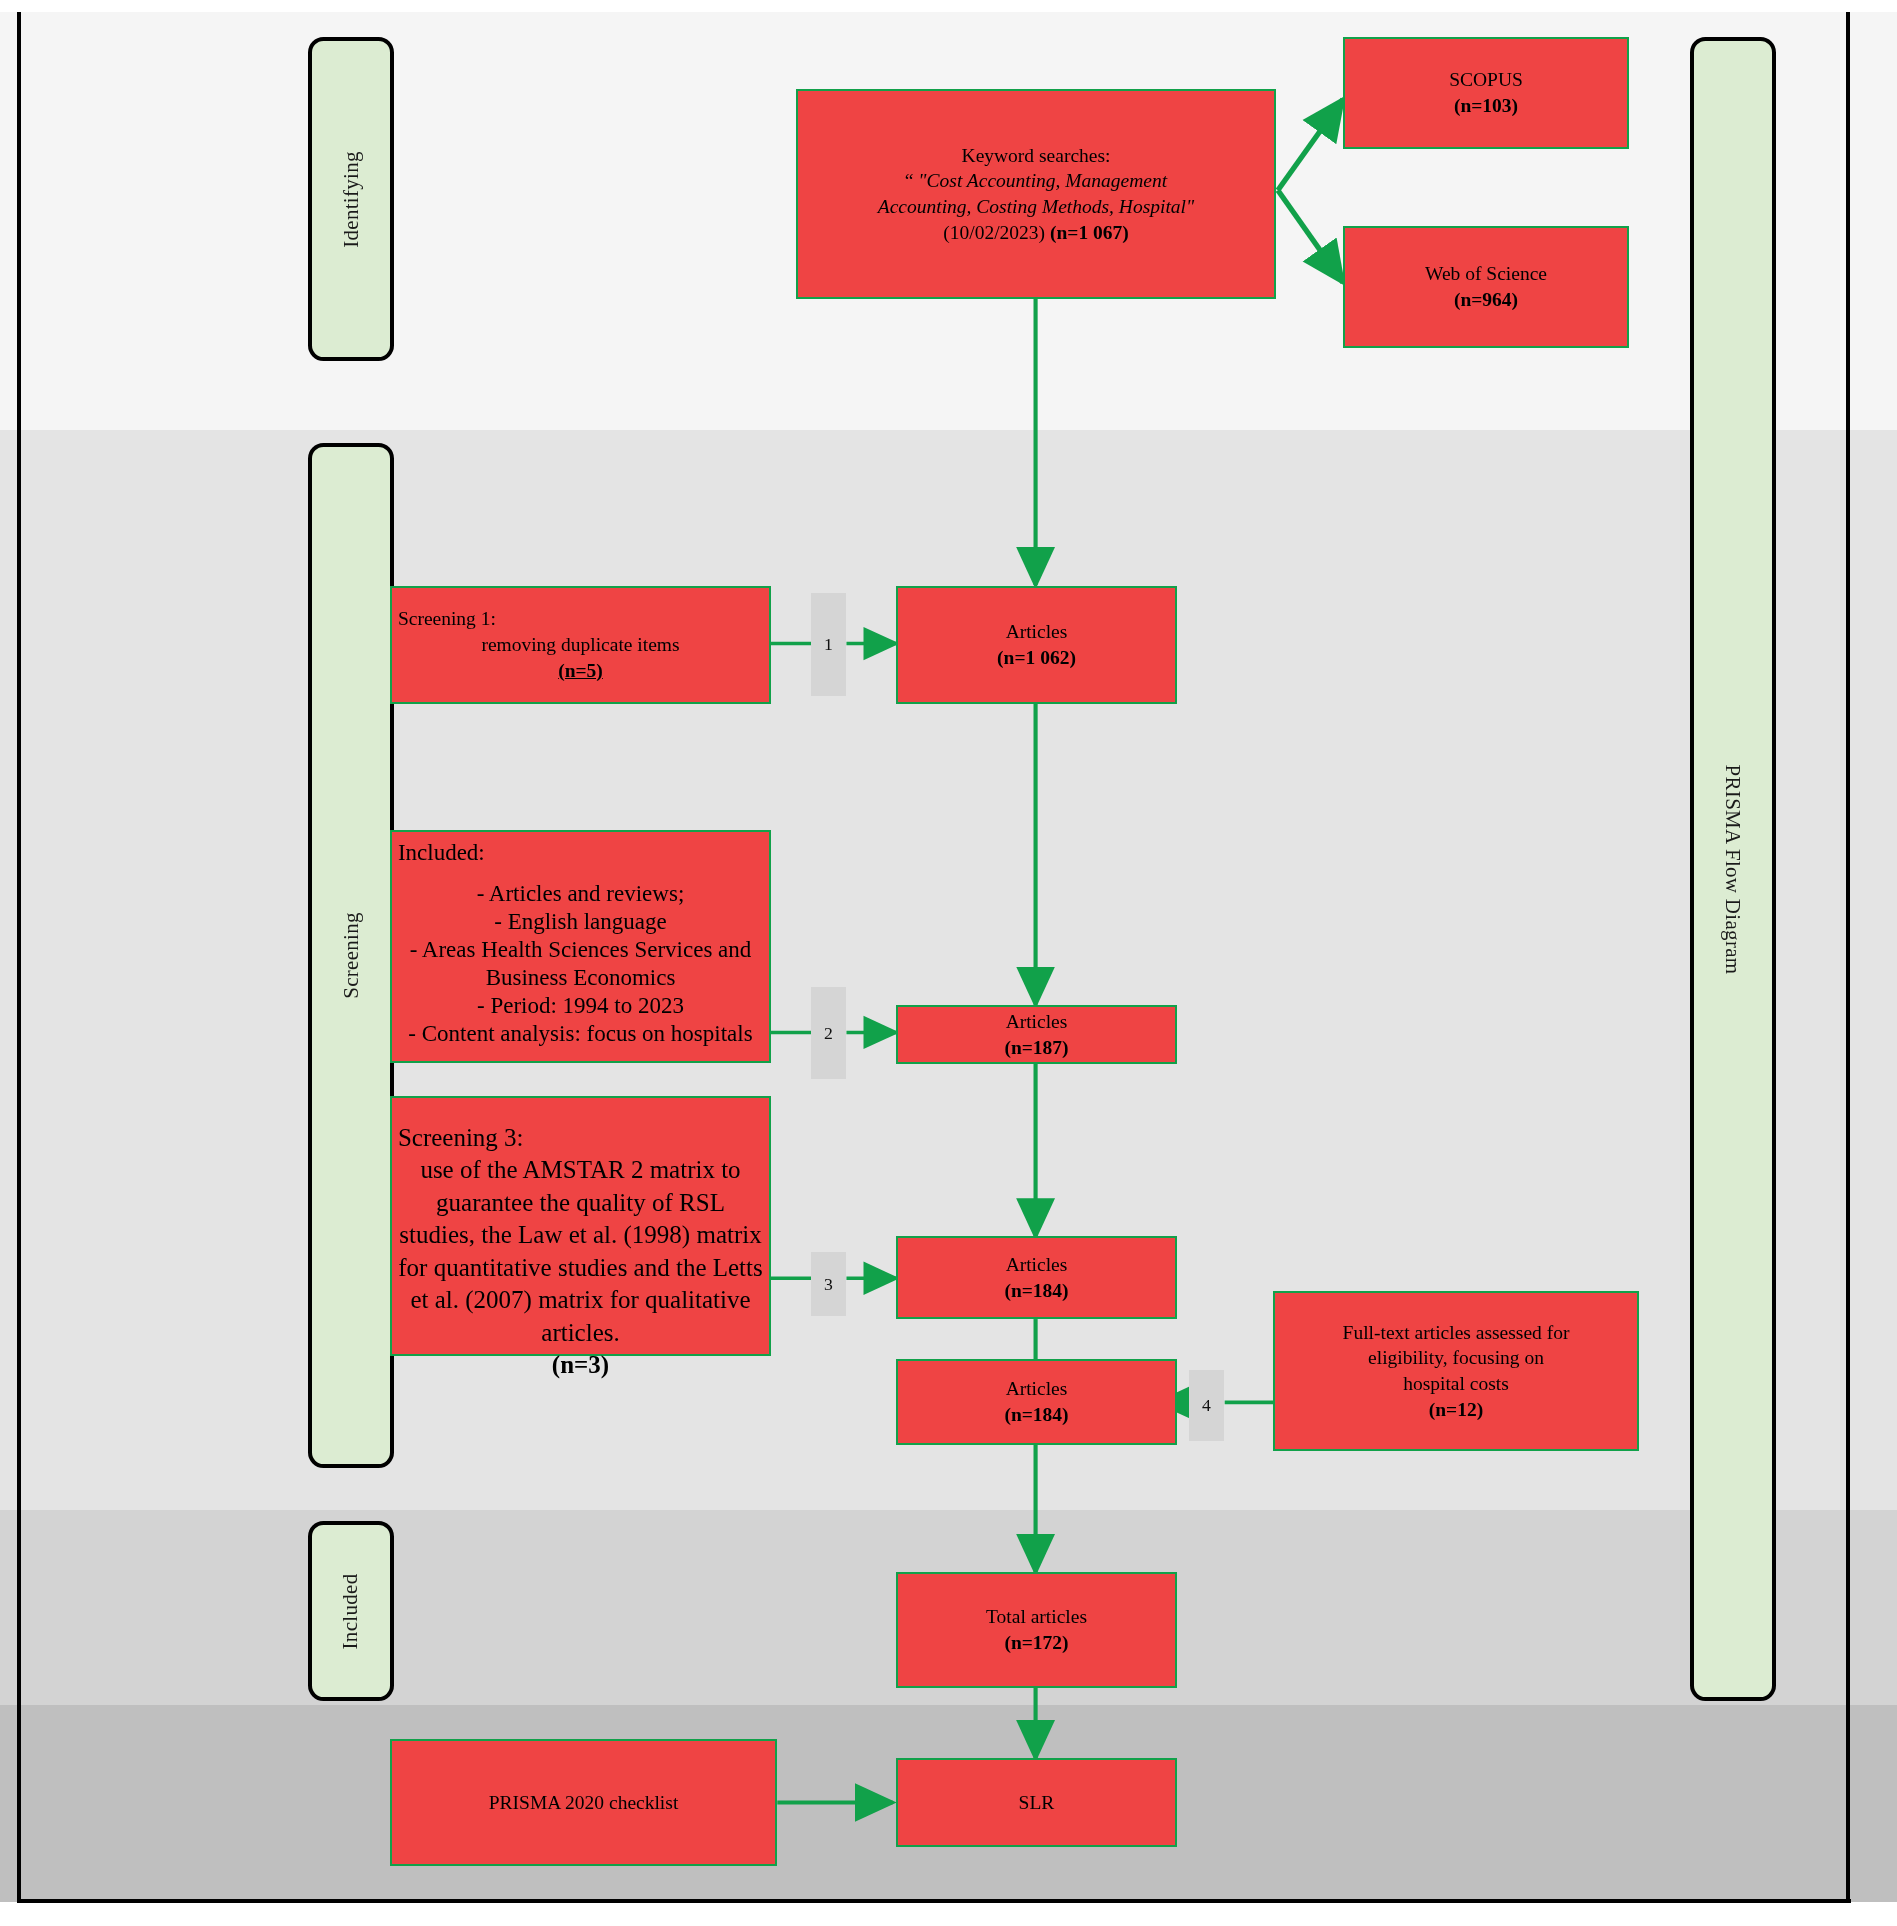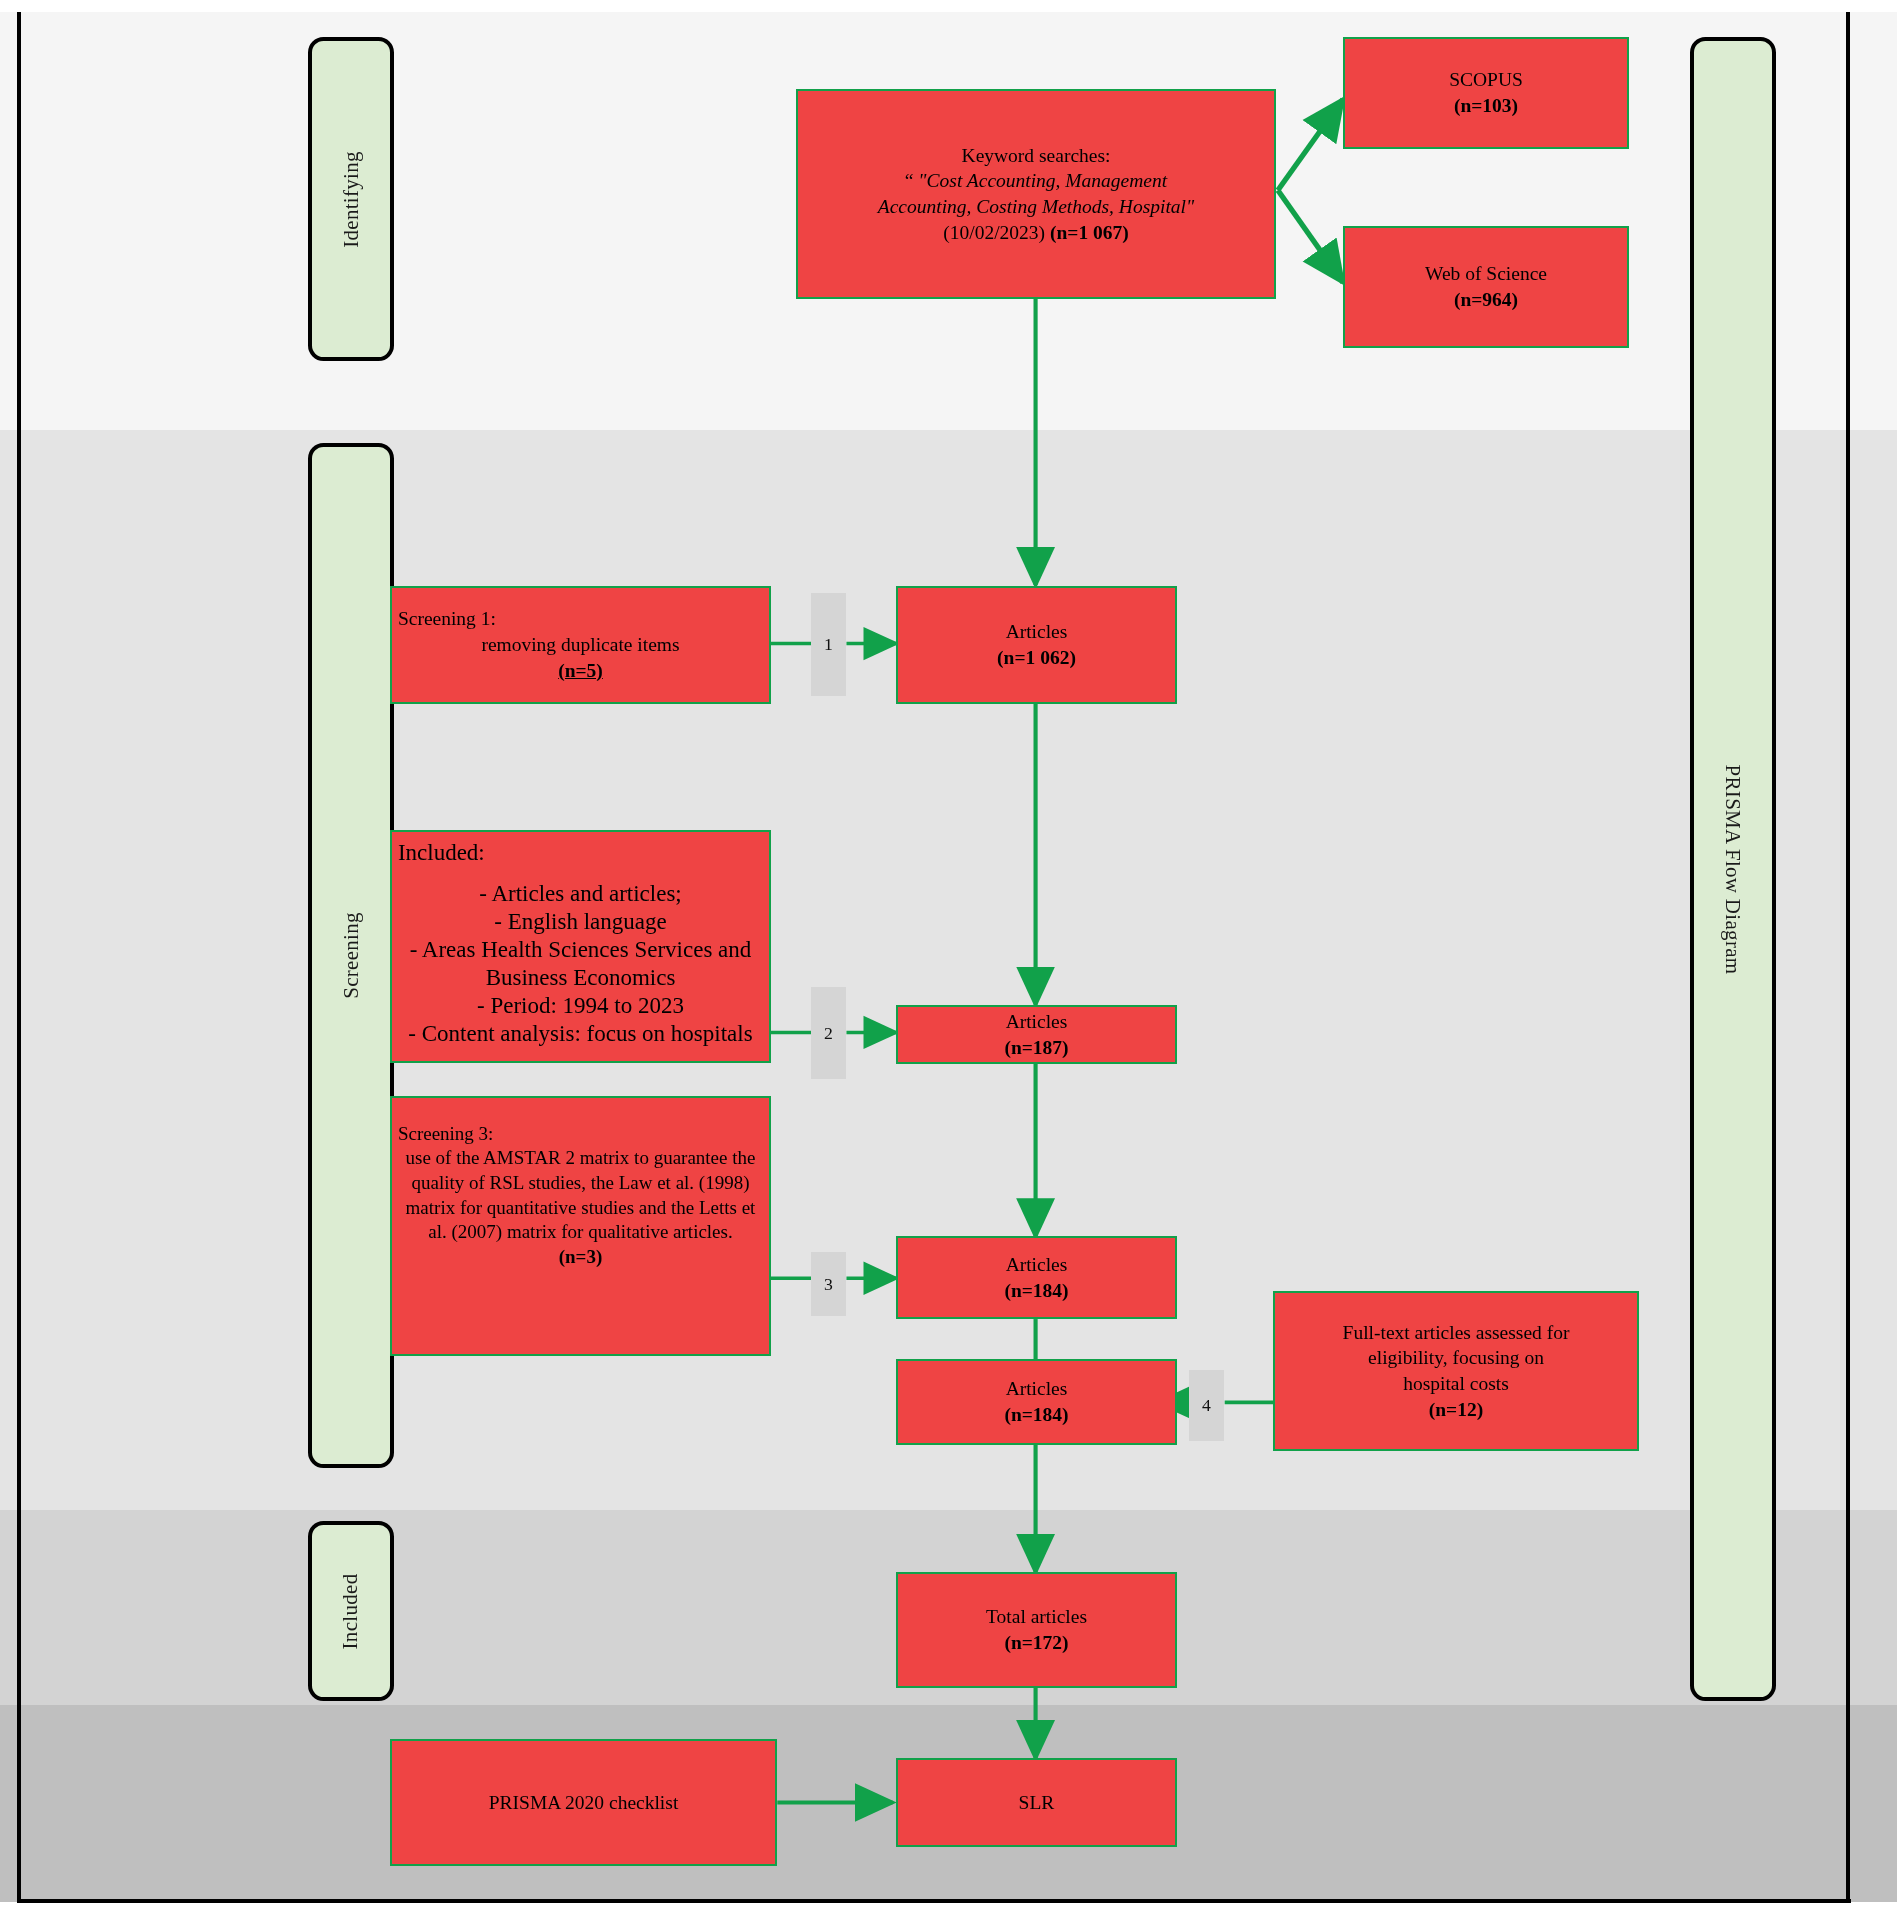--- a/index.html
+++ b/index.html
@@ -200,37 +200,37 @@
     <div class="inner">
       <div>Articles</div>
       <div><b>(n=1 062)</b></div>
     </div>
   </div>
 
   <div class="gbox lefttext" style="left:390px; top:830px; width:381px; height:233px; align-items:flex-start; padding-top:7px;">
     <div class="inner" style="font-size:23px; line-height:1.22;">
       <div>Included:</div>
       <div style="height:13px;"></div>
-      <div style="text-align:center;">- Articles and articles;</div>
+      <div style="text-align:center;">- Articles and reviews;</div>
       <div style="text-align:center;">- English language</div>
       <div style="text-align:center;">- Areas Health Sciences Services and Business Economics</div>
       <div style="text-align:center;">- Period: 1994 to 2023</div>
       <div style="text-align:center;">- Content analysis: focus on hospitals</div>
     </div>
   </div>
 
   <div class="gbox" style="left:896px; top:1005px; width:281px; height:59px;">
     <div class="inner">
       <div>Articles</div>
       <div><b>(n=187)</b></div>
     </div>
   </div>
 
   <div class="gbox lefttext" style="left:390px; top:1096px; width:381px; height:260px; align-items:flex-start; padding-top:23.6px;">
-    <div class="inner" style="font-size:19px; line-height:1.30;">
+    <div class="inner" style="font-size:25px; line-height:1.30;">
       <div>Screening 3:</div>
       <div style="text-align:center;">use of the AMSTAR 2 matrix to guarantee the quality of RSL studies, the Law et al. (1998) matrix for quantitative studies and the Letts et al. (2007) matrix for qualitative articles.</div>
       <div style="text-align:center;"><b>(n=3)</b></div>
     </div>
   </div>
 
   <div class="gbox" style="left:896px; top:1236px; width:281px; height:83px;">
     <div class="inner">
       <div>Articles</div>
       <div><b>(n=184)</b></div>

